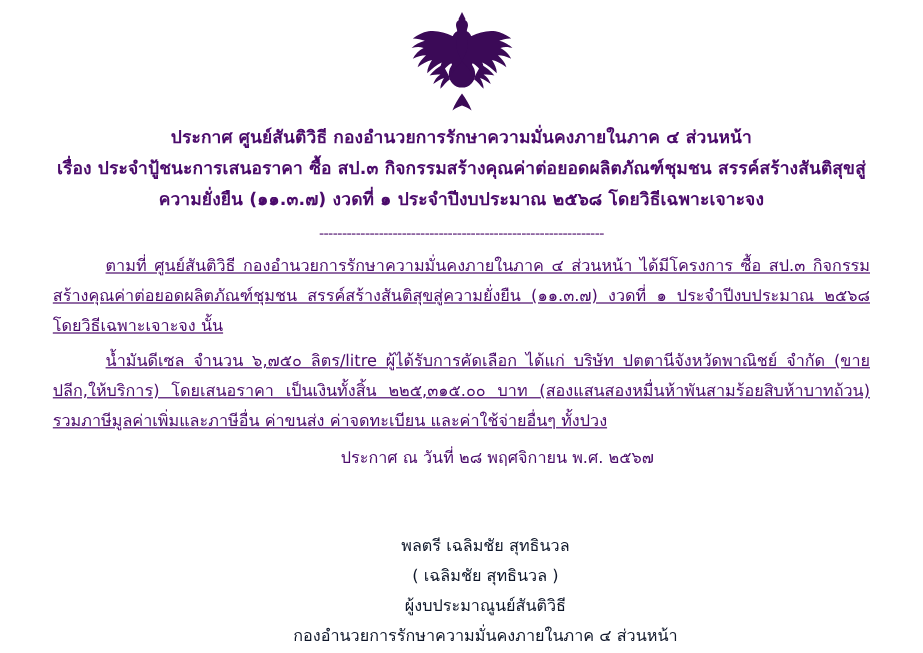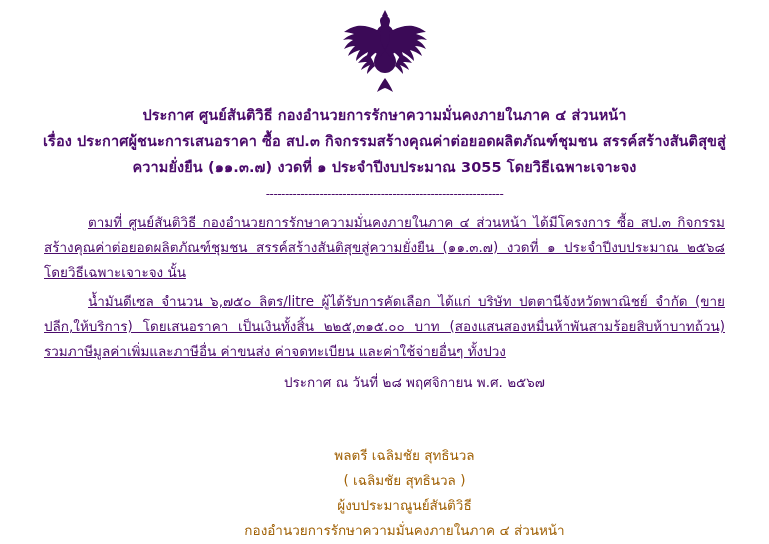--- a/index.html
+++ b/index.html
@@ -76,21 +76,21 @@
     padding-left: 60px;
   }
   .sign-block {
     margin-top: 48px;
     text-align: center;
     padding-left: 40px;
   }
   .sign-line {
     font-size: 13.5px;
     line-height: 25px;
-    color: #a16207;
+    color: #0f172a;
   }
 </style>
 </head>
 <body>
 
 <div class="page">
 
   <div class="emblem-wrap">
     <svg class="emblem" viewBox="0 0 112 88" aria-hidden="true">
       <g fill="#3b0a57">
@@ -107,22 +107,22 @@
 
         <path d="M72 46c4 2 8 5 11 9-3-1-6-1-9-1 3 2 5 5 6 8-3-2-6-4-9-5 2 3 3 6 3 9-3-3-5-6-8-8 1-4 4-8 6-12z"></path>
 
         <path d="M56 70c-3 4-6 9-8 14 3-2 5-3 8-4 3 1 5 2 8 4-2-5-5-10-8-14z"></path>
       </g>
     </svg>
   </div>
 
   <div class="title-block">
     <div class="title-line">ประกาศ ศูนย์สันติวิธี กองอำนวยการรักษาความมั่นคงภายในภาค ๔ ส่วนหน้า</div>
-    <div class="title-line">เรื่อง ประกาศผู้ชนะการเสนอราคา ซื้อ สป.๓ กิจกรรมสร้างคุณค่าต่อยอดผลิตภัณฑ์ชุมชน สรรค์สร้างสันติสุขสู่</div>
-    <div class="title-line">ความยั่งยืน (๑๑.๓.๗) งวดที่ ๑ ประจำปีงบประมาณ 3055 โดยวิธีเฉพาะเจาะจง</div>
+    <div class="title-line">เรื่อง ประจำปู้ชนะการเสนอราคา ซื้อ สป.๓ กิจกรรมสร้างคุณค่าต่อยอดผลิตภัณฑ์ชุมชน สรรค์สร้างสันติสุขสู่</div>
+    <div class="title-line">ความยั่งยืน (๑๑.๓.๗) งวดที่ ๑ ประจำปีงบประมาณ ๒๕๖๘ โดยวิธีเฉพาะเจาะจง</div>
   </div>
 
   <div class="divider">--------------------------------------------------------------</div>
 
   <div class="body-block">
     <p class="para indent">ตามที่ ศูนย์สันติวิธี กองอำนวยการรักษาความมั่นคงภายในภาค ๔ ส่วนหน้า ได้มีโครงการ ซื้อ สป.๓ กิจกรรมสร้างคุณค่าต่อยอดผลิตภัณฑ์ชุมชน สรรค์สร้างสันติสุขสู่ความยั่งยืน (๑๑.๓.๗) งวดที่ ๑ ประจำปีงบประมาณ ๒๕๖๘ โดยวิธีเฉพาะเจาะจง นั้น</p>
     <p class="para indent">น้ำมันดีเซล จำนวน ๖,๗๕๐ ลิตร/litre ผู้ได้รับการคัดเลือก ได้แก่ บริษัท ปตตานีจังหวัดพาณิชย์ จำกัด (ขายปลีก,ให้บริการ) โดยเสนอราคา เป็นเงินทั้งสิ้น ๒๒๕,๓๑๕.๐๐ บาท (สองแสนสองหมื่นห้าพันสามร้อยสิบห้าบาทถ้วน) รวมภาษีมูลค่าเพิ่มและภาษีอื่น ค่าขนส่ง ค่าจดทะเบียน และค่าใช้จ่ายอื่นๆ ทั้งปวง</p>
   </div>
 
   <div class="date-line">ประกาศ ณ วันที่  ๒๘ พฤศจิกายน พ.ศ. ๒๕๖๗</div>

